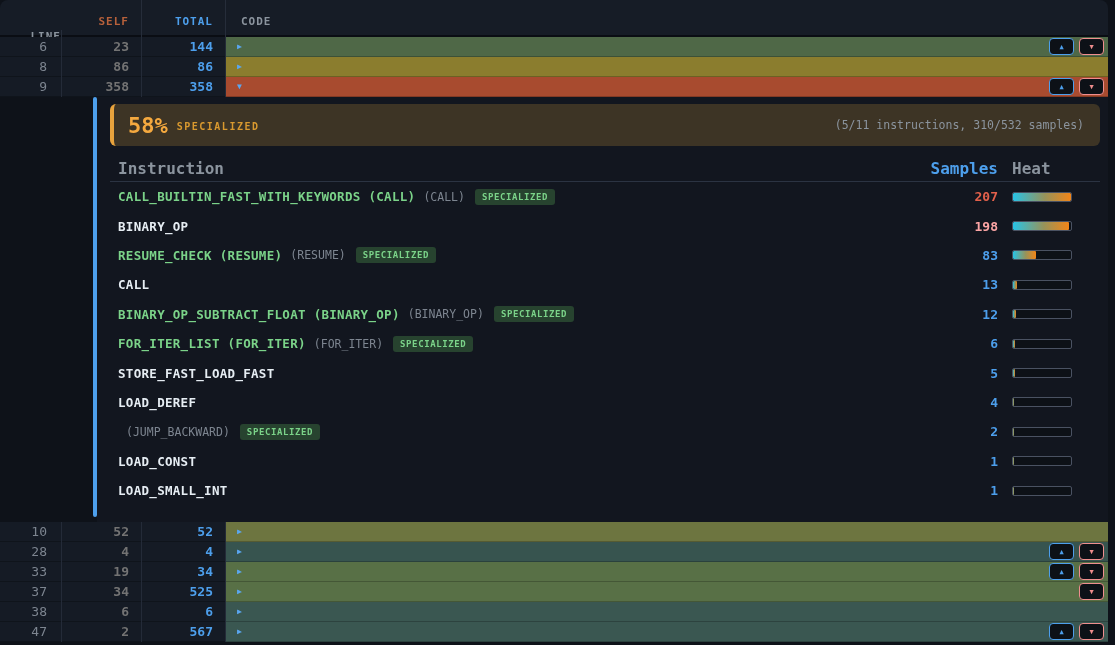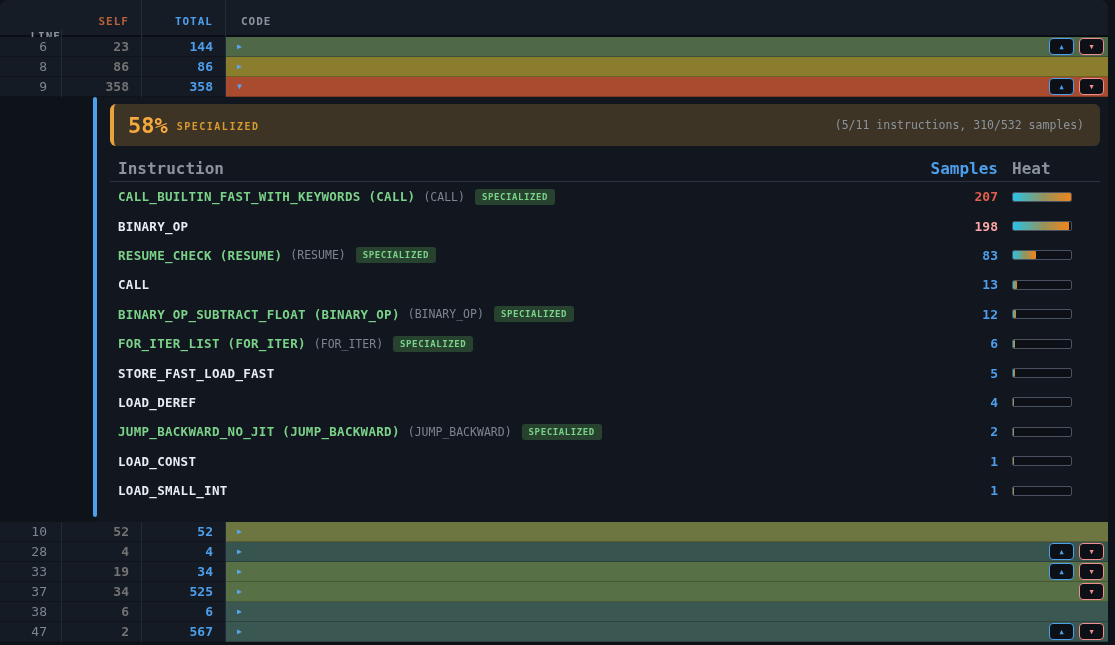--- a/index.html
+++ b/index.html
@@ -258,21 +258,20 @@
     </div>
     <div class="isamples" style="color: rgb(77, 159, 236);">4</div>
     <div class="iheat">
       <div class="track">
         <div class="fill" style="width: 2.5%;"></div>
       </div>
     </div>
   </div>
           <div class="irow">
     <div class="iname">
-      <span class="nm nm-green">JUMP_BACKWARD_NO_JIT (JUMP_BACKWARD)</span>
       <span class="base">(JUMP_BACKWARD)</span>
       <span class="ibadge">SPECIALIZED</span>
     </div>
     <div class="isamples" style="color: rgb(77, 159, 236);">2</div>
     <div class="iheat">
       <div class="track">
         <div class="fill" style="width: 1.8%;"></div>
       </div>
     </div>
   </div>

